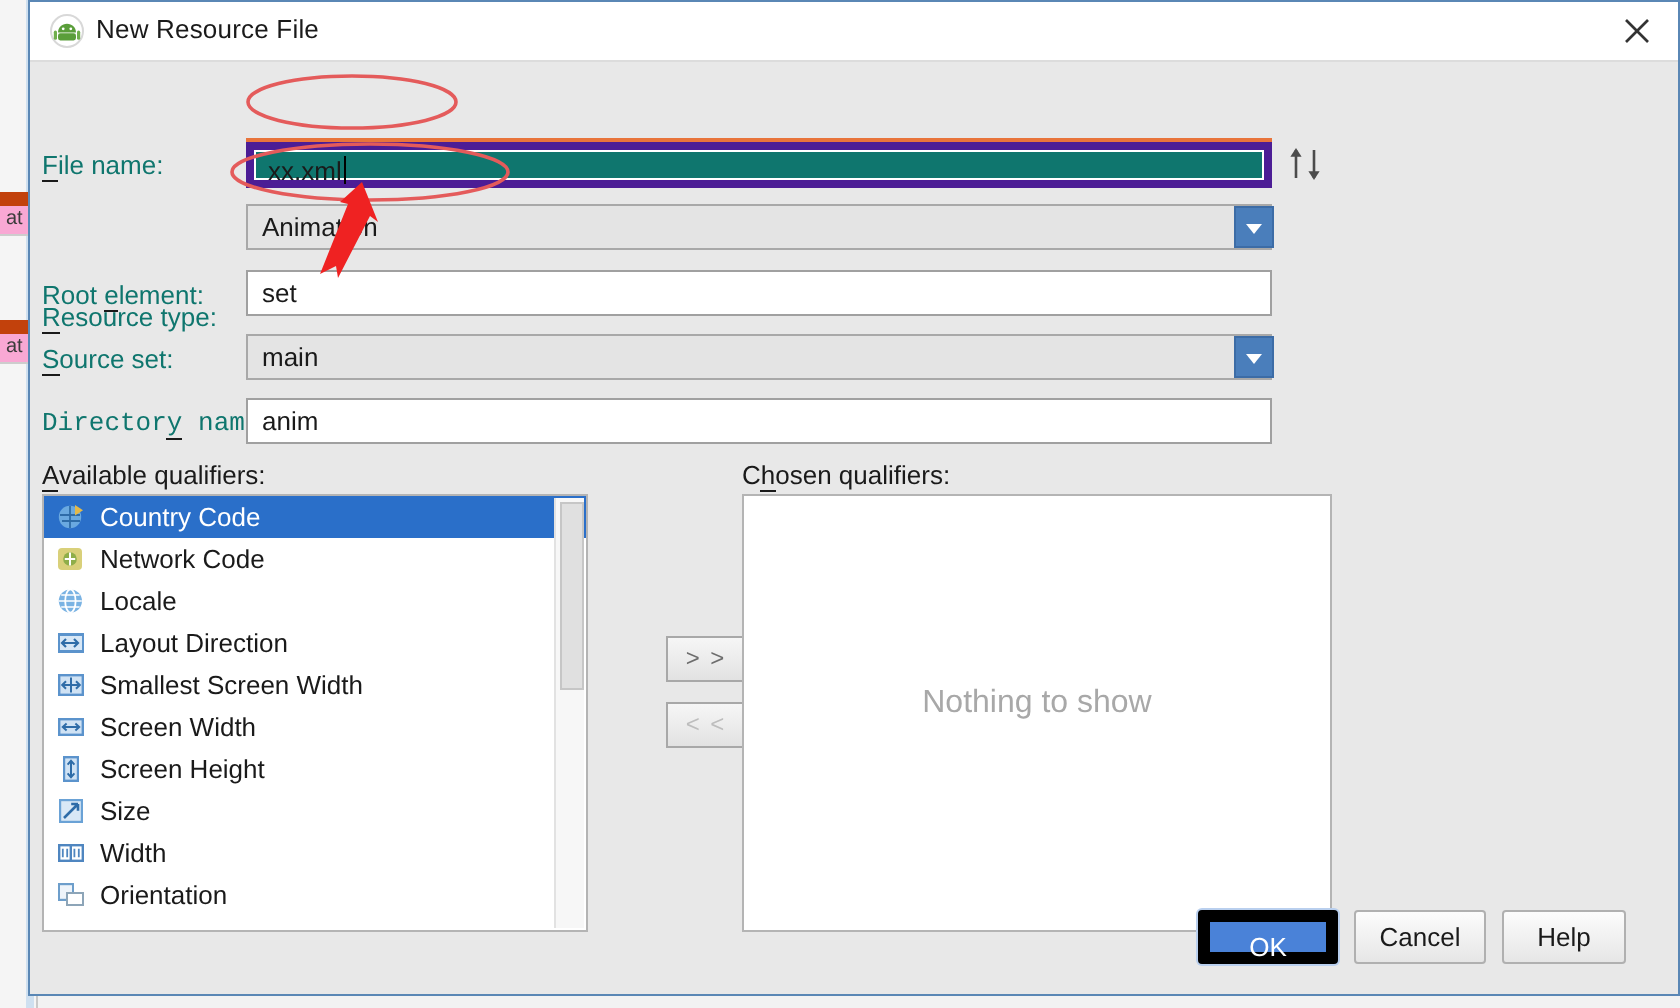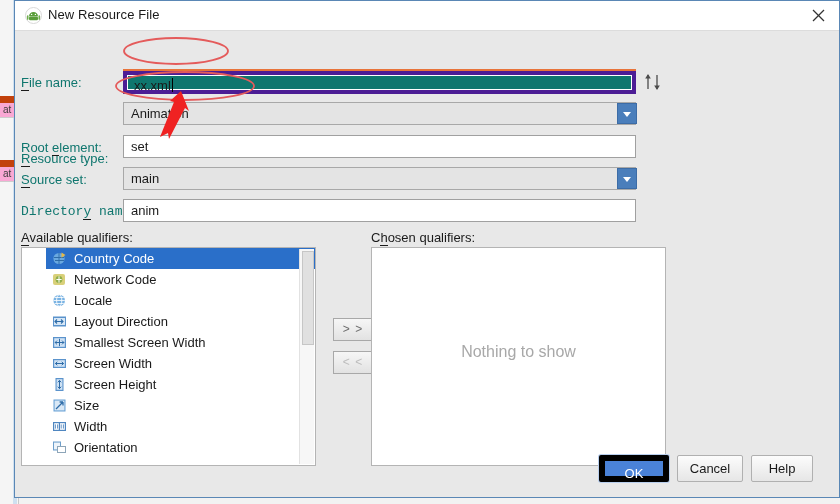--- a/index.html
+++ b/index.html
@@ -318,21 +318,21 @@
       <div class="field text" style="left:108px; top:104px; width:513px;"><span>set</span></div>
 
       <span class="row-label" style="left:6px; top:141px;"><span class="mn">S</span>ource set:</span>
       <div class="field combo" style="left:108px; top:136px; width:513px;"><span>main</span></div>
       <div class="combo-arrow" style="left:602px; top:137px;"></div>
 
       <span class="row-label" style="left:6px; top:173px;font-family:Liberation Mono, monospace;">Director<span class="mn">y</span> name:</span>
       <div class="field text" style="left:108px; top:168px; width:513px;"><span>anim</span></div>
 
       <span class="section-label" style="left:6px; top:199px;"><span class="mn">A</span>vailable qualifiers:</span>
-      <div class="listbox" style="left:6px; top:216px; width:295px; height:219px;padding-left:24px;">
+      <div class="listbox" style="left:6px; top:216px; width:273px; height:219px;">
         <div id="avail-items">
             <div class="list-item selected"><span class="li-icon"><svg width="15" height="15" viewBox="0 0 15 15">
                   <circle cx="7" cy="7.5" r="5.6" fill="#6aa9e0"></circle>
                   <path d="M2 6.5h10M3 9.5h9" stroke="#2e6ca8" stroke-width="1"></path>
                   <path d="M7 2v11" stroke="#2e6ca8" stroke-width=".9"></path>
                   <path d="M9.5 1.5l4 2.6-4 2.6z" fill="#e3b94a"></path>
                 </svg></span><span>Country Code</span></div>
             <div class="list-item"><span class="li-icon"><svg width="15" height="15" viewBox="0 0 15 15">
                   <rect x="1" y="2" width="12" height="11" rx="2" fill="#d9d07a"></rect>
                   <circle cx="7" cy="7.5" r="3.4" fill="#8fae4a"></circle>

